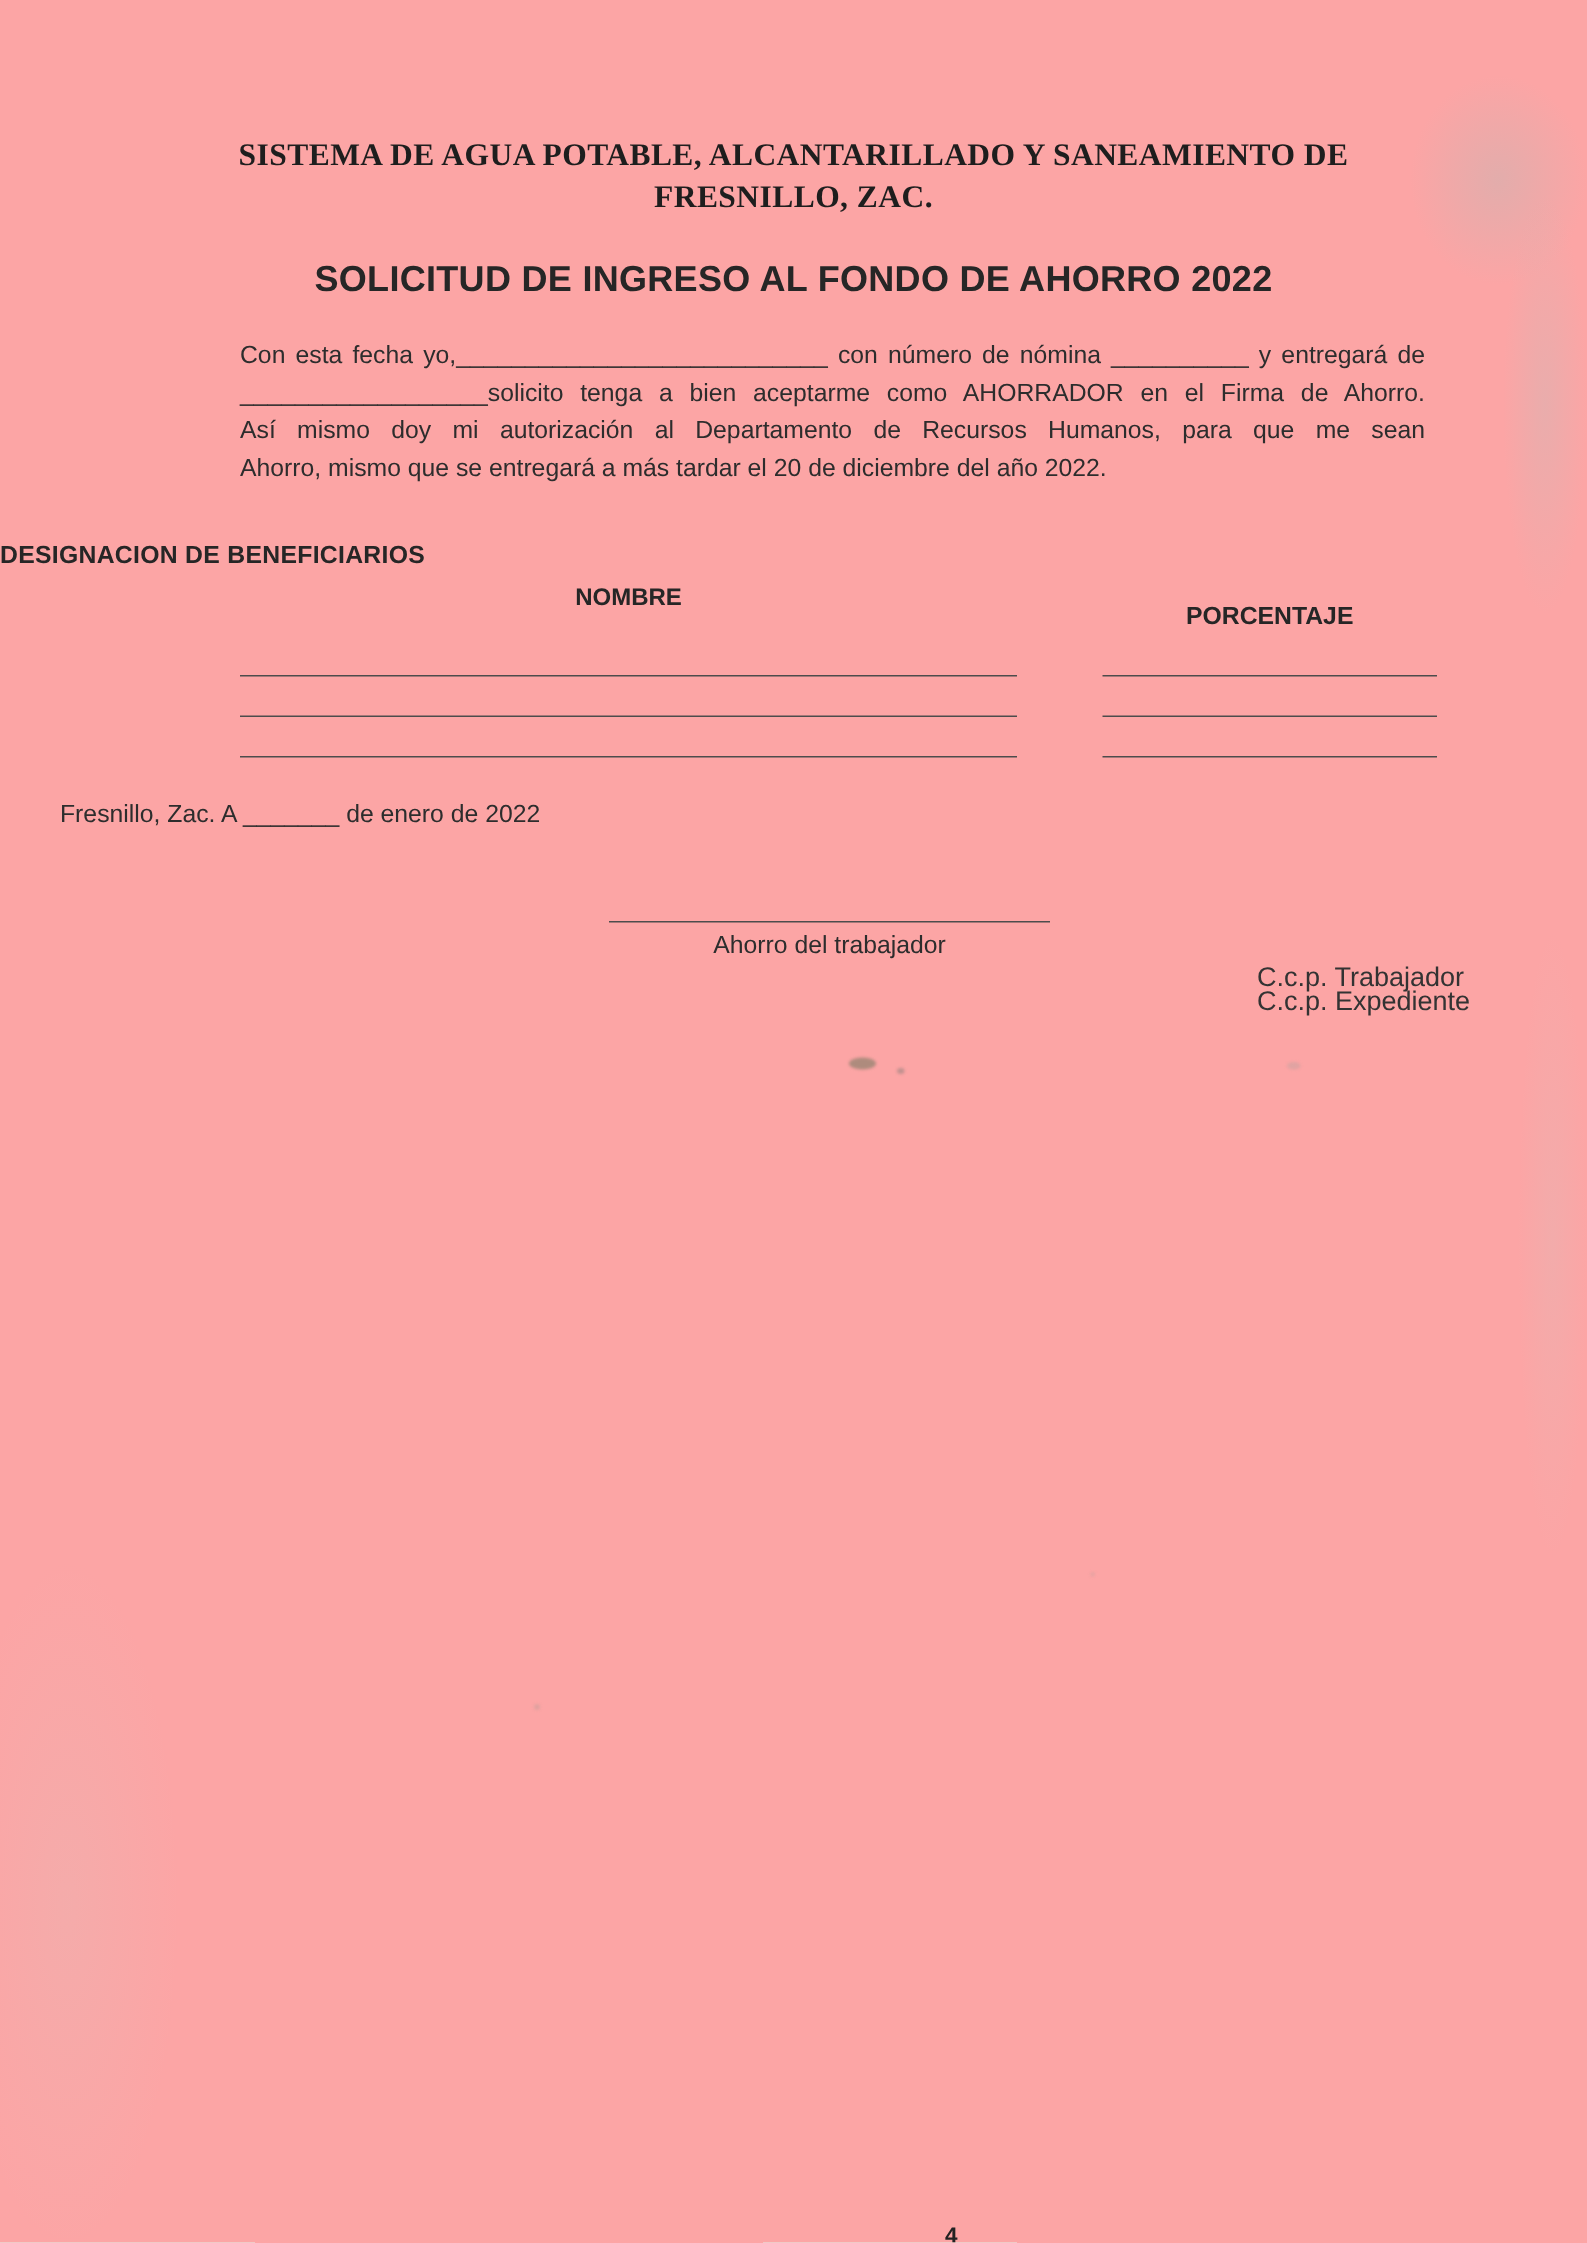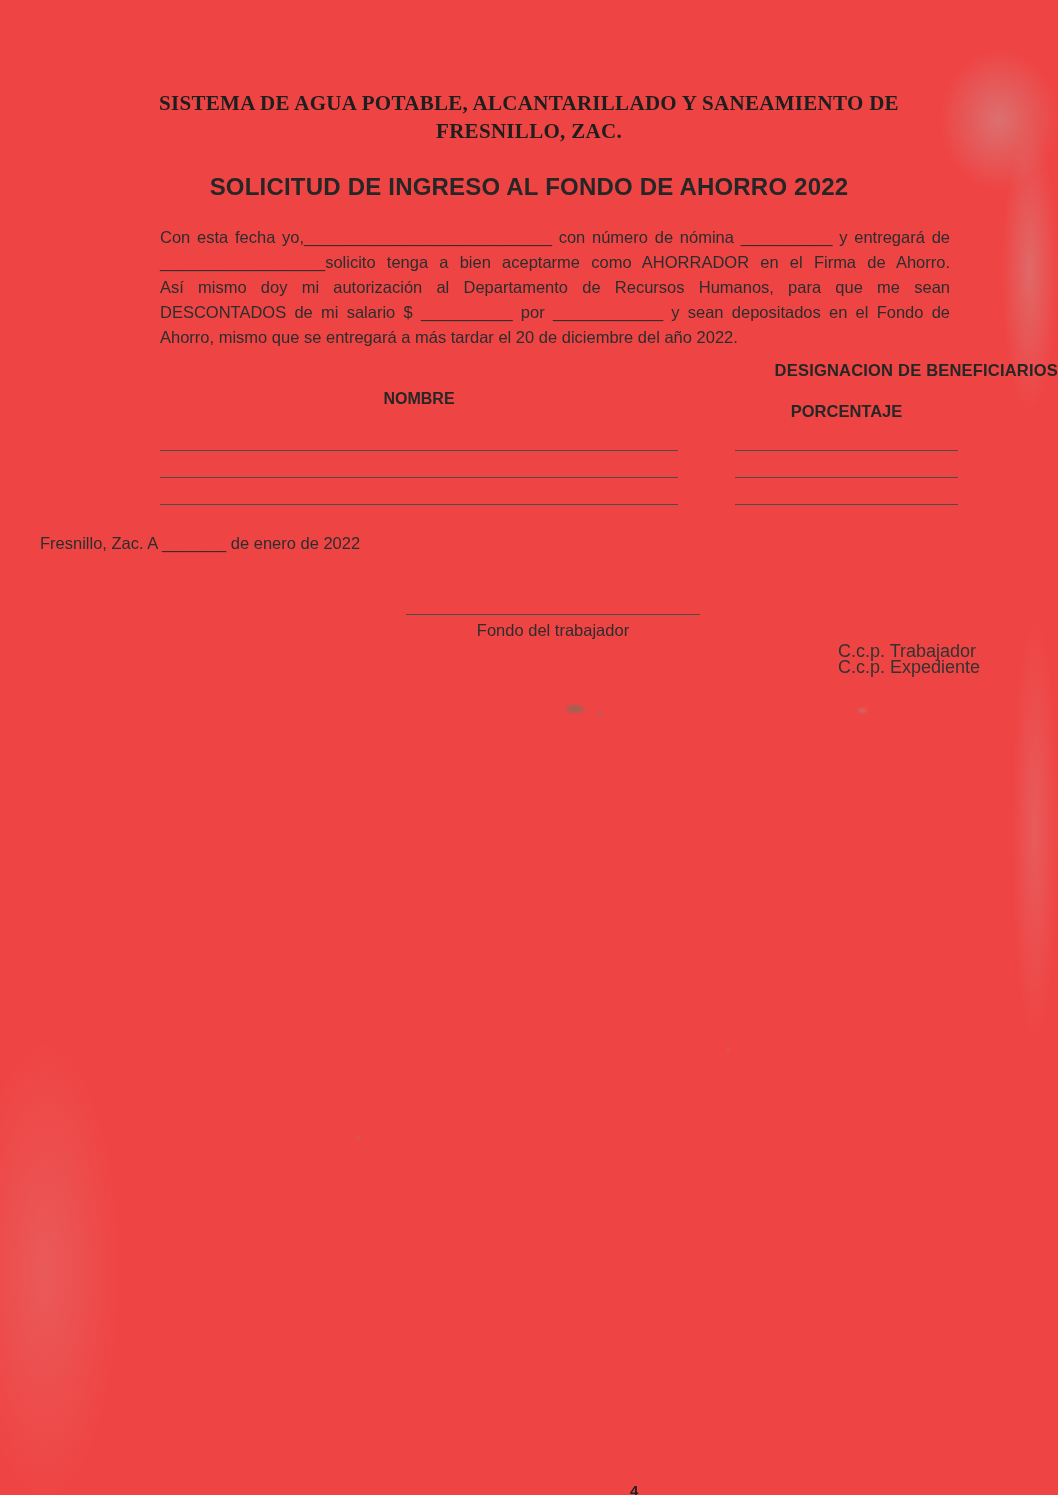--- a/index.html
+++ b/index.html
@@ -1,19 +1,19 @@
 <!DOCTYPE html>
 <html><head>
 <meta charset="utf-8">
 <style>
   html,body{margin:0;padding:0;background:#e8e8e6;}
   .page{
     position:relative;
     width:1058px;height:1495px;
-    background:#ef4444;
+    background:#fca5a5;
     font-family:"Liberation Sans",sans-serif;
     color:#2e2e2e;
     overflow:hidden;
     margin:0 auto;
   }
   
   .artifact{position:absolute;pointer-events:none;}
   .a1{left:940px;top:50px;width:118px;height:140px;
       background:radial-gradient(closest-side,rgba(185,185,182,.38),rgba(185,185,182,0));}
   .a2{left:1002px;top:130px;width:56px;height:280px;
@@ -43,21 +43,21 @@
   }
   .para{
     position:absolute;left:160px;top:225px;width:790px;
     font-size:16.5px;line-height:25px;color:#2d2d2d;
   }
   .pl{text-align:justify;text-align-last:justify;white-space:normal;}
   .pl-last{text-align:left;text-align-last:left;}
 
   .benef-heading{
     position:absolute;left:0;right:0;top:361px;
-    text-align:right;font-weight:bold;font-size:16.5px;color:#262626;
+    text-align:left;font-weight:bold;font-size:16.5px;color:#262626;
     letter-spacing:.2px;
   }
   .col-nombre{
     position:absolute;left:160px;width:518px;top:390px;
     text-align:center;font-weight:bold;font-size:16px;color:#262626;
   }
   .col-porc{
     position:absolute;left:735px;width:223px;top:402px;
     text-align:center;font-weight:bold;font-size:16.5px;color:#262626;
   }
@@ -101,40 +101,39 @@
     <div>SISTEMA DE AGUA POTABLE, ALCANTARILLADO Y SANEAMIENTO DE</div>
     <div>FRESNILLO, ZAC.</div>
   </div>
 
   <div class="subtitle">SOLICITUD DE INGRESO AL FONDO DE AHORRO 2022</div>
 
   <div class="para">
     <div class="pl">Con esta fecha yo,___________________________ con número de nómina __________ y entregará de</div>
     <div class="pl">__________________solicito tenga a bien aceptarme como AHORRADOR en el Firma de Ahorro.</div>
     <div class="pl">Así mismo doy mi autorización al Departamento de Recursos Humanos, para que me sean</div>
-    <div class="pl">DESCONTADOS de mi salario $ __________ por ____________ y sean depositados en el Fondo de</div>
     <div class="pl pl-last">Ahorro, mismo que se entregará a más tardar el 20 de diciembre del año 2022.</div>
   </div>
 
   <div class="benef-heading">DESIGNACION DE BENEFICIARIOS</div>
 
   <div class="col-nombre">NOMBRE</div>
   <div class="col-porc">PORCENTAJE</div>
 
   <div class="bl bl-name r1"></div>
   <div class="bl bl-pct r1"></div>
   <div class="bl bl-name r2"></div>
   <div class="bl bl-pct r2"></div>
   <div class="bl bl-name r3"></div>
   <div class="bl bl-pct r3"></div>
 
   <div class="date-line">Fresnillo, Zac. A _______ de enero de 2022</div>
 
   <div class="sig-line"></div>
-  <div class="sig-label">Fondo del trabajador</div>
+  <div class="sig-label">Ahorro del trabajador</div>
 
   <div class="ccp">
     <div>C.c.p. Trabajador</div>
     <div>C.c.p. Expediente</div>
   </div>
 
   <div class="smudge s1"></div>
   <div class="smudge s2"></div>
   <div class="smudge s3"></div>
   <div class="smudge s4"></div>

